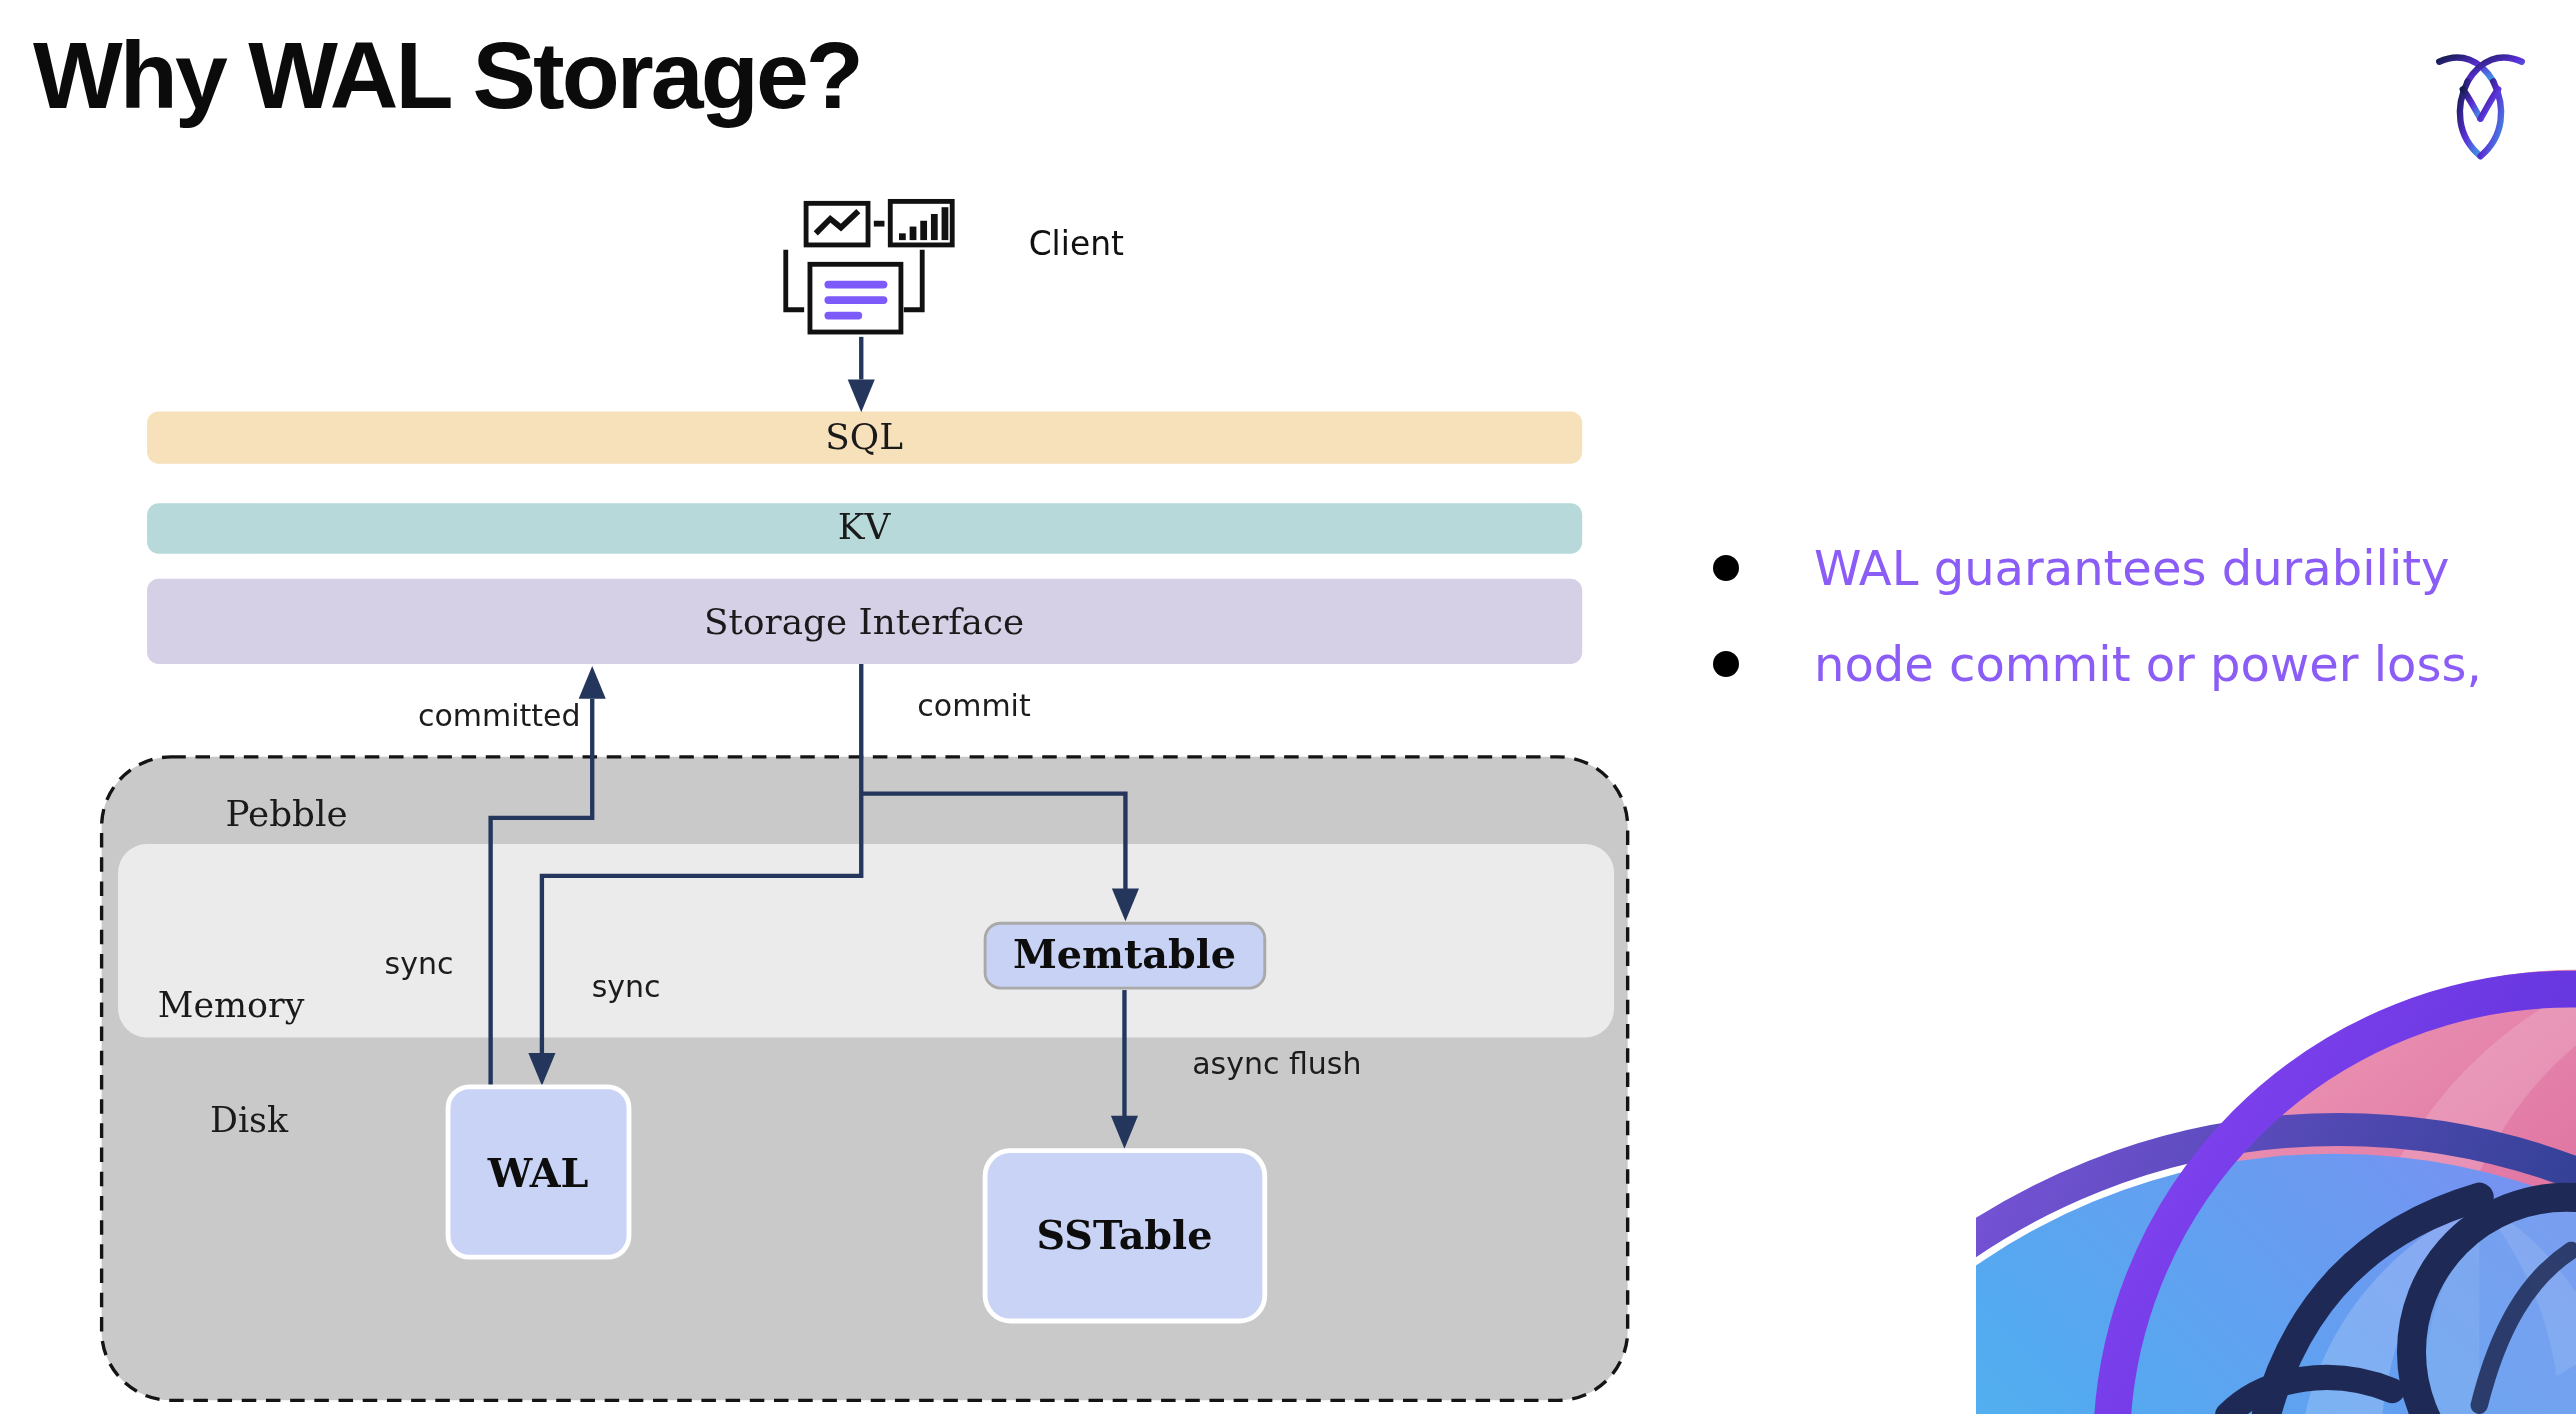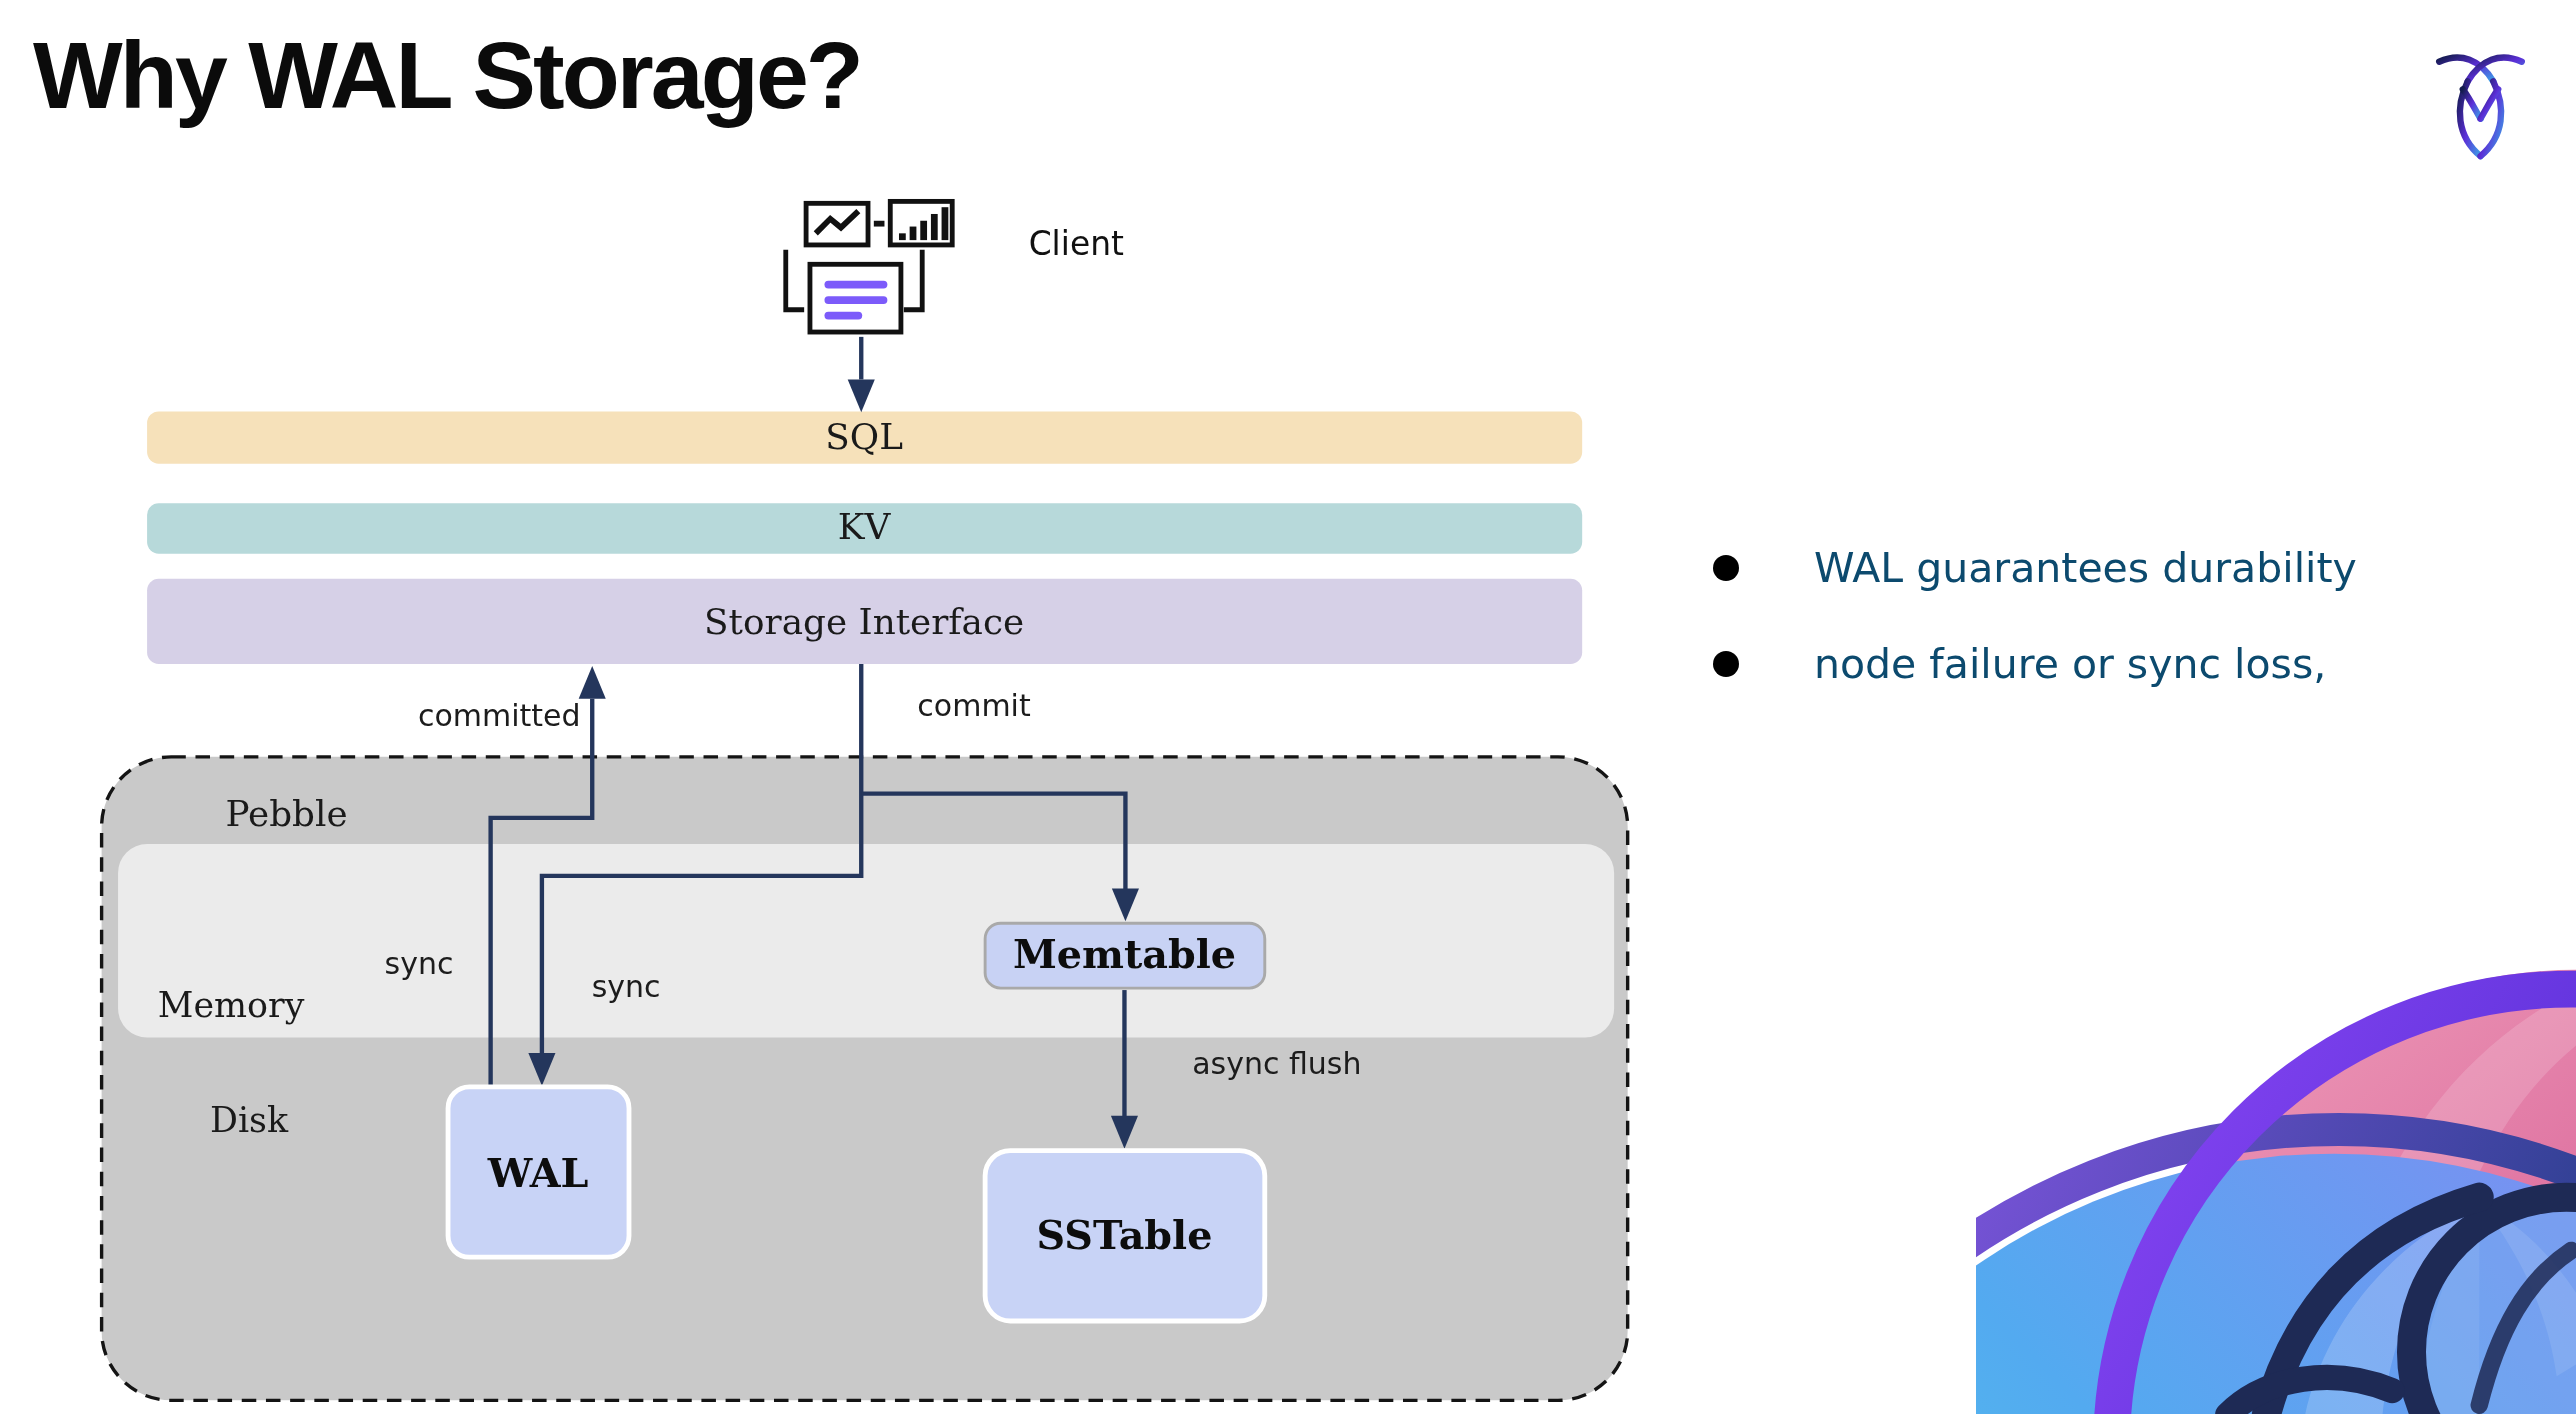--- a/index.html
+++ b/index.html
@@ -19,21 +19,21 @@
   .box-label{font-family:"DejaVu Serif","Liberation Serif",serif;font-size:41px;font-weight:bold;fill:#0d0d0d;}
   .edge-label{font-family:"DejaVu Sans",sans-serif;font-size:31px;fill:#1c1c1c;}
   .client-label{font-family:"DejaVu Sans",sans-serif;font-size:34px;fill:#111;}
 
   .bullets{
     position:absolute;left:1713px;top:538px;width:871px;
   }
   .bullet-row{display:flex;align-items:flex-start;margin-bottom:35px;}
   .bullet-dot{flex:0 0 auto;width:26px;height:26px;border-radius:50%;
     background:#000;margin-top:16.5px;margin-right:75px;}
-  .bullet-text{font-size:41px;line-height:61px;color:#0c4a6e;}
+  .bullet-text{font-size:48px;line-height:61px;color:#8b5cf6;}
 
   .logo-svg{position:absolute;left:2431px;top:46px;}
   .corner-art{position:absolute;right:0;bottom:0;}
 </style>
 </head>
 <body>
 
 <h1 class="slide-title">Why WAL Storage?</h1>
 
 <svg class="diagram-svg" width="2576" height="1415" viewBox="0 0 2662 1462">
@@ -119,21 +119,21 @@
 <div class="bullets">
   <div class="bullet-row">
     <span class="bullet-dot"></span>
     <div class="bullet-text">
       <div>WAL guarantees durability</div>
     </div>
   </div>
   <div class="bullet-row">
     <span class="bullet-dot"></span>
     <div class="bullet-text">
-      <div>node failure or sync loss,</div>
+      <div>node commit or power loss,</div>
     </div>
   </div>
 </div>
 
 <svg class="logo-svg" width="99" height="116" viewBox="0 0 100 118">
   <defs>
     <linearGradient id="lgLogo" x1="0" y1="0" x2="1" y2="1">
       <stop offset="0" stop-color="#131b4d"></stop>
       <stop offset="0.5" stop-color="#5b2ed6"></stop>
       <stop offset="1" stop-color="#3ba4e8"></stop>

